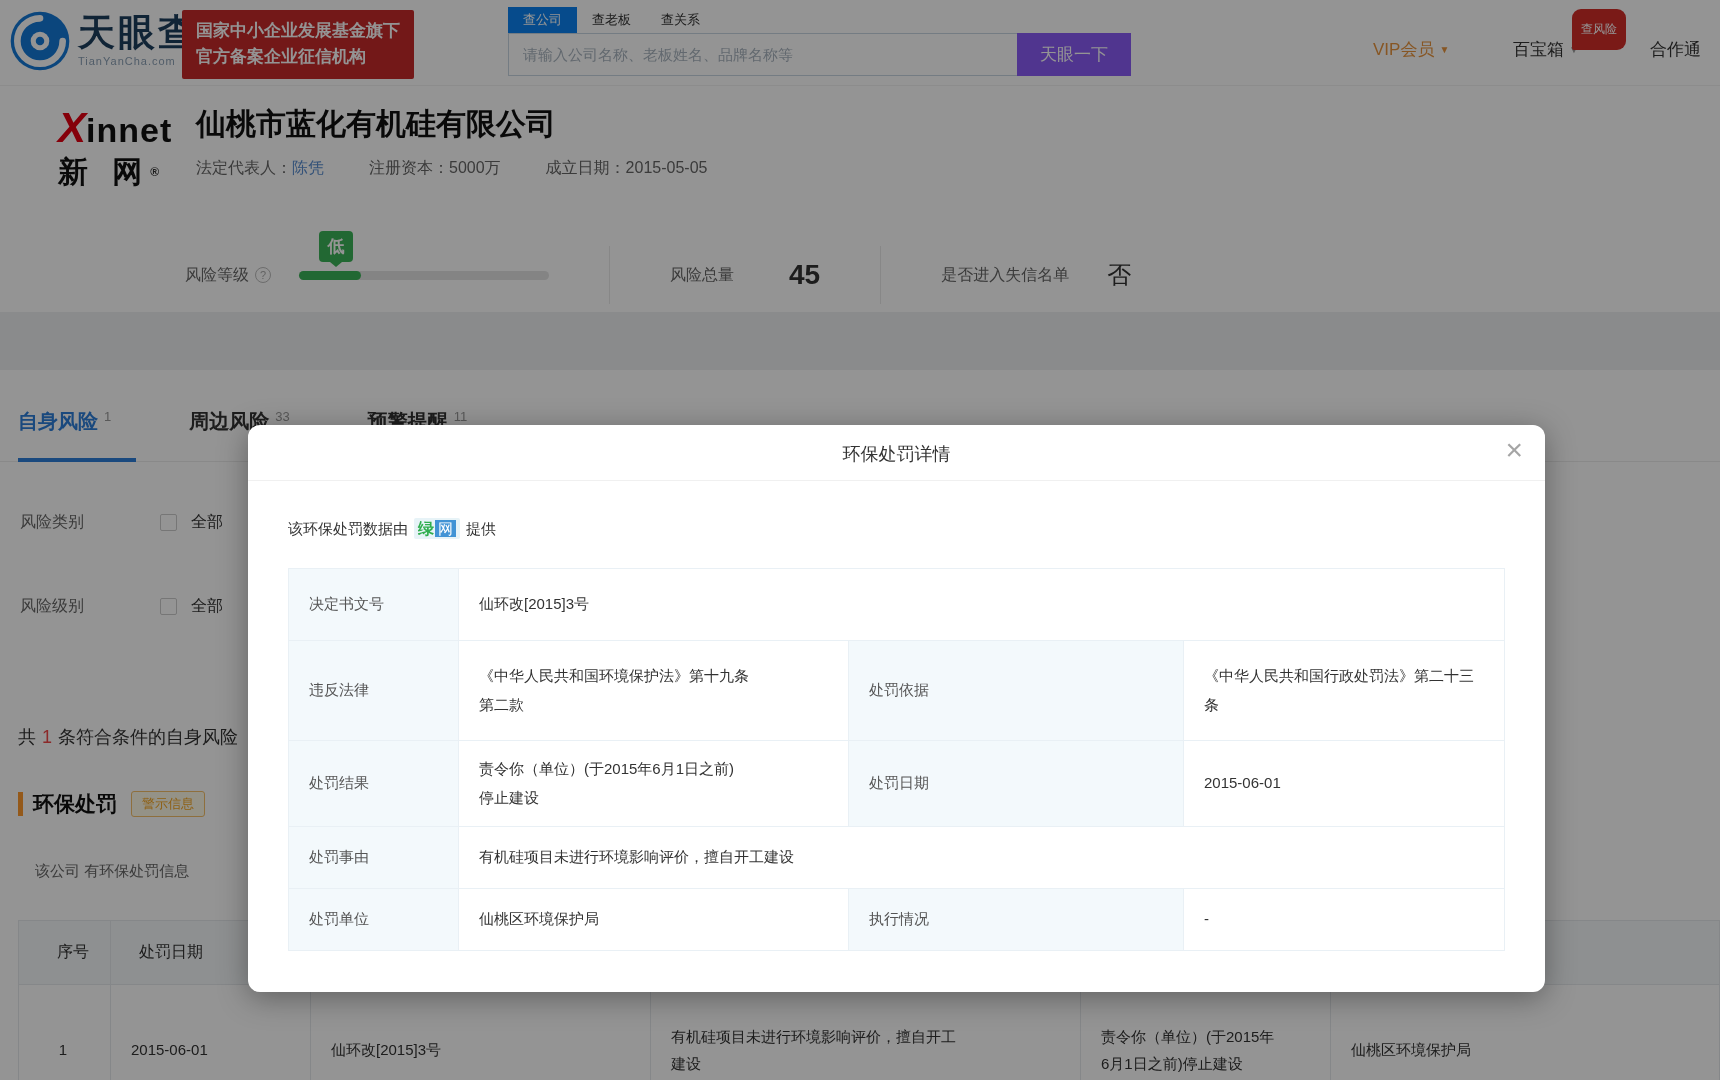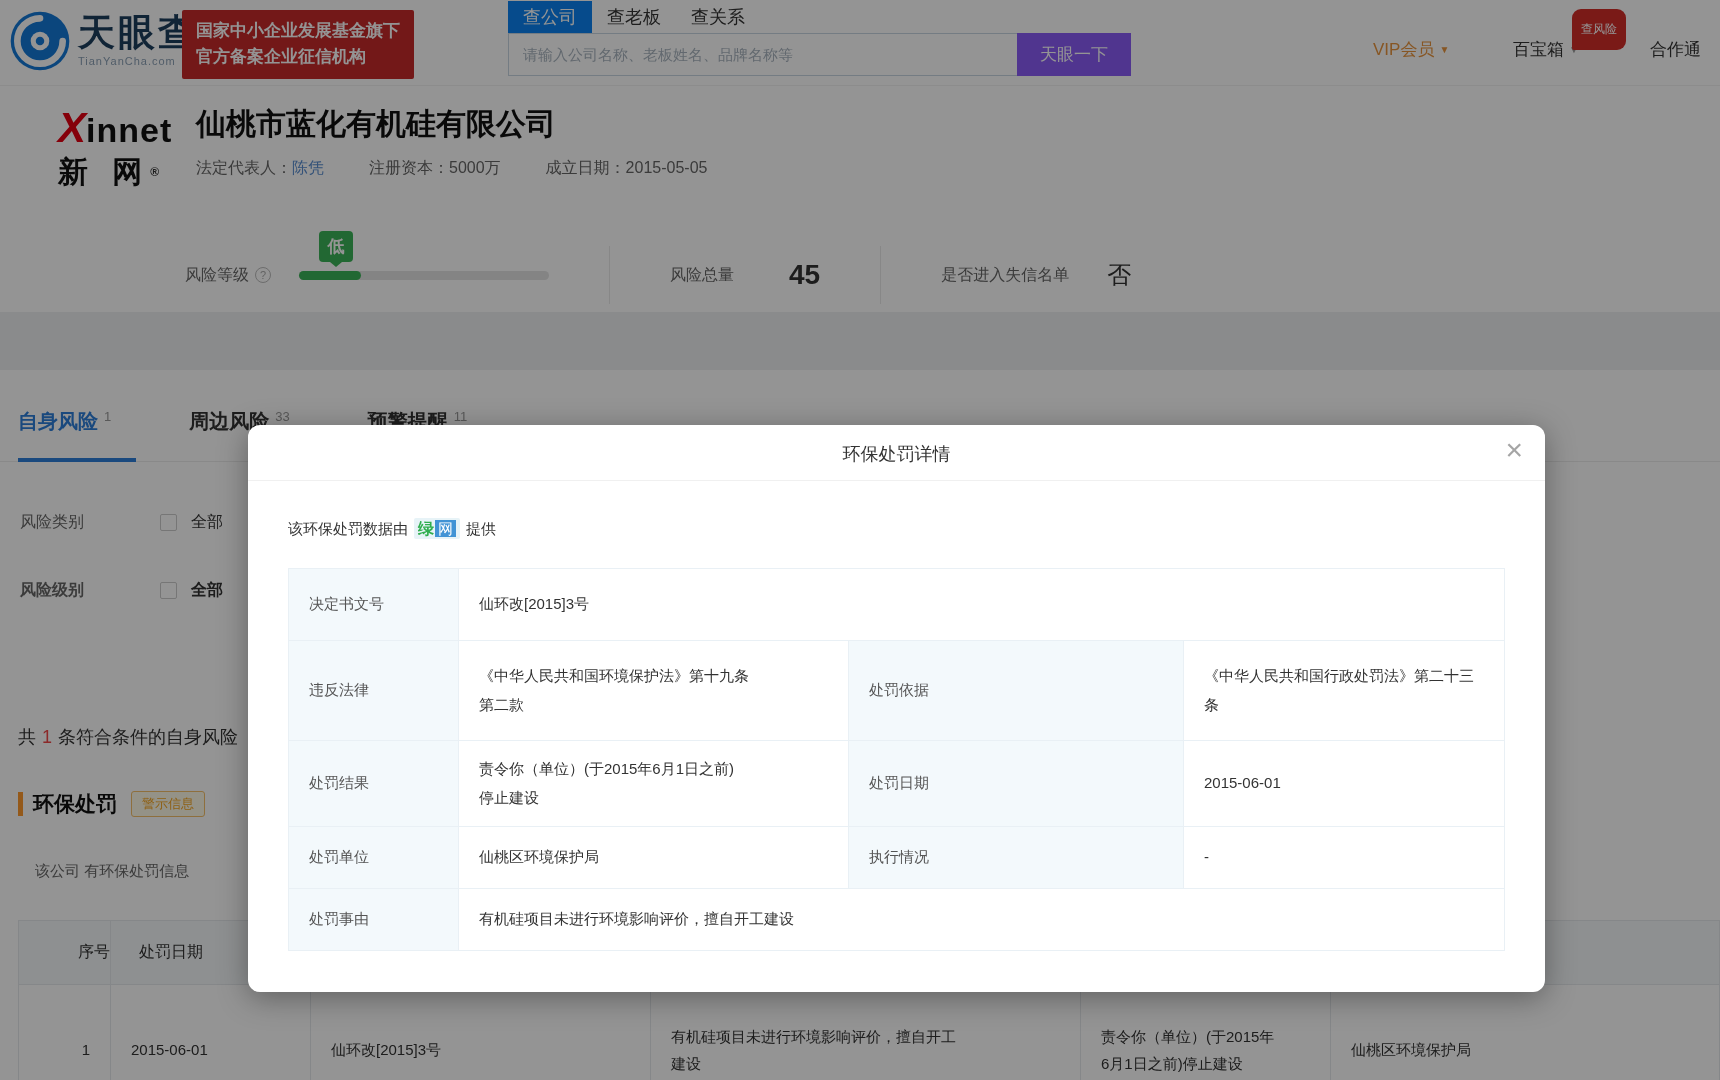--- a/index.html
+++ b/index.html
@@ -10,21 +10,21 @@
   .header { position:absolute; left:0; top:0; width:1720px; height:85px; background:#fff; }
   .logo-wrap { position:absolute; left:8px; top:9px; display:flex; align-items:flex-start; }
   .logo-icon { width:64px; height:64px; }
   .logo-text { margin-left:6px; padding-top:4px; }
   .logo-brand { font-size:37px; font-weight:bold; color:#1d3e5e; letter-spacing:3px; line-height:1.1; }
   .logo-domain { font-size:11px; color:#8ba0b5; letter-spacing:1px; margin-top:1px; }
   .cert-badge { position:absolute; left:182px; top:10px; background:#c62a2a; color:#fff;
     font-size:17px; font-weight:bold; line-height:1.55; padding:8px 14px; border-radius:2px; }
   .search { position:absolute; left:508px; top:7px; }
   .search-tabs { display:flex; align-items:flex-end; height:26px; }
-  .search-tab { font-size:18px; color:#333; padding:4px 15px; cursor:pointer; }
+  .search-tab { font-size:13px; color:#333; padding:4px 15px; cursor:pointer; }
   .search-tab.active { background:#0b82f1; color:#fff; }
   .search-box { display:flex; margin-top:0; }
   .search-input { width:509px; height:43px; border:1px solid #c9d6e2; border-right:none; outline:none;
     font-size:15px; padding:0 14px; color:#333; font-family:inherit; }
   .search-input::placeholder { color:#a9b4bf; }
   .search-btn { width:114px; height:43px; background:#8b5cf6; color:#fff; border:none;
     font-size:17px; cursor:pointer; font-family:inherit; }
   .nav-item { position:absolute; top:38px; font-size:17px; color:#333; cursor:pointer; white-space:nowrap; }
   .nav-vip { left:1373px; color:#e8953f; }
   .nav-toolbox { left:1513px; }
@@ -63,37 +63,37 @@
   
   .content { position:absolute; left:0; top:370px; width:1720px; height:710px; background:#fff; }
   .tabs { position:relative; height:92px; padding:38px 0 0 18px; display:flex; gap:78px; border-bottom:1px solid #ececec; }
   .tab { cursor:pointer; }
   .tab-label { font-size:20px; font-weight:bold; color:#333;margin-top:41px; }
   .tab.active .tab-label { color:#2e7fd9; }
   .tab-count { font-size:13px; color:#999; margin-left:6px; vertical-align:7px; font-weight:normal; }
   .tab-underline { position:absolute; left:18px; top:88px; width:118px; height:4px; background:#2e7fd9; }
   .filter-row { position:absolute; left:20px; display:flex; align-items:center; }
   .filter-row.r1 { top:142px; }
-  .filter-row.r2 { top:210px;font-weight:bold; }
+  .filter-row.r2 { top:226px; }
   .filter-label { font-size:16px; color:#666; width:140px; }
   .checkbox { width:17px; height:17px; border:1px solid #ccc; border-radius:2px; background:#fff; cursor:pointer; }
   .filter-option { font-size:16px; color:#333; margin-left:14px; }
   .result-line { position:absolute; left:18px; top:355px; font-size:18px; color:#333; }
   .result-count { color:#f04848; margin:0 6px; }
   .section-head { position:absolute; left:18px; top:420px; display:flex; align-items:center; }
   .orange-bar { width:5px; height:24px; background:#ff9a2e; margin-right:10px; }
   .section-title { font-size:21px; font-weight:bold; color:#111; }
   .warn-badge { margin-left:14px; font-size:13px; color:#f5a623; border:1px solid #f5c06a;
     background:#fffbe9; padding:3px 10px; border-radius:3px; }
   .section-desc { position:absolute; left:35px; top:492px; font-size:15px; color:#666; }
 
   .bg-table { position:absolute; left:18px; top:550px; width:1702px; border-collapse:collapse; table-layout:fixed; }
   .bg-table th, .bg-table td { border:1px solid #e6e9ec; font-weight:normal; }
   .bg-table th { height:64px; background:#f5f8fa; font-size:16px; color:#333; text-align:left; padding-left:28px; }
-  .bg-table th.c, .bg-table td.c { text-align:right; padding-left:17px;margin-top:36px; }
+  .bg-table th.c, .bg-table td.c { text-align:center; padding-left:17px;margin-top:36px; }
   .bg-table td { height:130px; font-size:15px; color:#333; padding:14px 20px; vertical-align:middle; white-space:pre-line; line-height:1.8; }
 
   
   .dim { position:absolute; inset:0; background:rgba(0,0,0,0.42); z-index:10; }
   .modal { position:absolute; left:248px; top:425px; width:1297px; height:567px; background:#fff;
     z-index:20; border-radius:12px; box-shadow:0 6px 30px rgba(0,0,0,0.35); }
   .modal-head { position:relative; height:56px; border-bottom:1px solid #f0f0f0; }
   .modal-title { text-align:center; font-size:18px; color:#333; line-height:58px; }
   .modal-close { position:absolute; right:22px; top:10px; font-size:30px; color:#a5a5a5; font-weight:300;
     line-height:1; cursor:pointer; }
@@ -264,26 +264,26 @@
 条</td>
       </tr>
       <tr style="height:86px">
         <td class="lbl">处罚结果</td>
         <td>责令你（单位）(于2015年6月1日之前)
 停止建设</td>
         <td class="lbl">处罚日期</td>
         <td>2015-06-01</td>
       </tr>
       <tr style="height:62px">
+        <td class="lbl">处罚事由</td>
+        <td colspan="3">有机硅项目未进行环境影响评价，擅自开工建设</td>
+      </tr>
+      <tr style="height:62px">
         <td class="lbl">处罚单位</td>
         <td>仙桃区环境保护局</td>
         <td class="lbl">执行情况</td>
         <td>-</td>
       </tr>
-      <tr style="height:62px">
-        <td class="lbl">处罚事由</td>
-        <td colspan="3">有机硅项目未进行环境影响评价，擅自开工建设</td>
-      </tr>
     </tbody>
       </table>
   </div>
 
 </div>
 
 </body></html>

